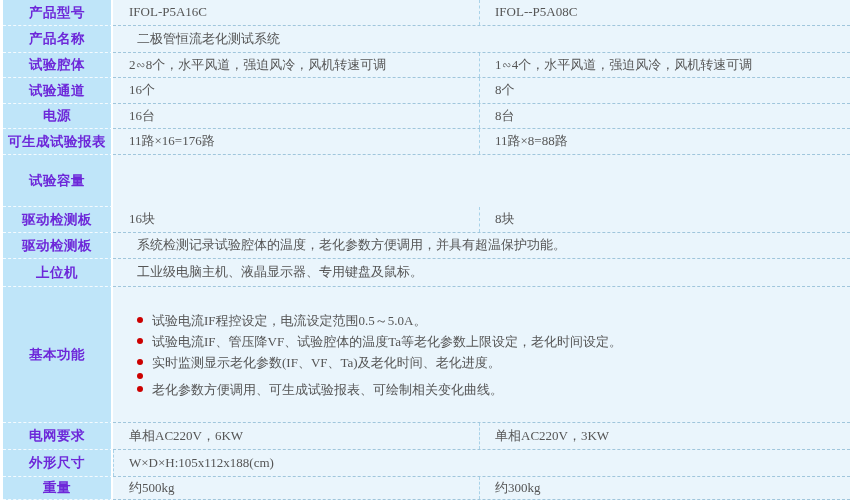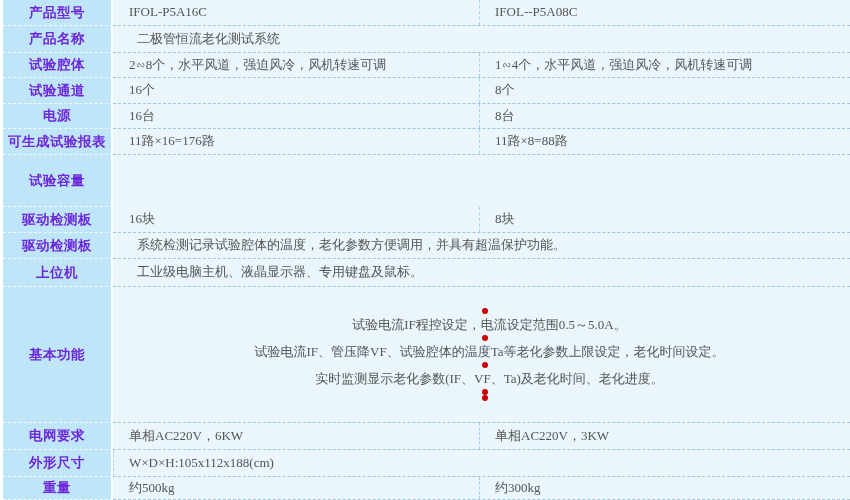--- a/index.html
+++ b/index.html
@@ -34,21 +34,21 @@
     display:flex; flex-direction:column; justify-content:center;
     padding-left:16px; padding-right:8px;
     font-size:13px; color:#555555;
     line-height:1.55;
   }
   .c1 { flex:0 0 366px; }
   .c2 { flex:1 1 auto; border-left:1px dashed #a9d2e8; padding-left:15px; }
   .cspan { flex:1 1 auto;padding-left:24px; }
 
   .bullets { justify-content:center; }
-  .bullet-row { display:flex; align-items:center; line-height:21px;flex-direction:column; }
+  .bullet-row { display:flex; align-items:center; line-height:21px; }
   .dot {
     flex:0 0 auto;
     width:6px; height:6px; border-radius:50%;
     background:#cc0000; margin-right:9px;
   }
 </style>
 </head>
 <body>
 
 <div class="spec-table">
@@ -140,20 +140,21 @@
         </div>
         <div class="bullet-row">
           <span class="dot"></span>
           <span>实时监测显示老化参数(IF、VF、Ta)及老化时间、老化进度。</span>
         </div>
         <div class="bullet-row">
           <span class="dot"></span>
         </div>
         <div class="bullet-row">
           <span class="dot"></span>
+          <span>老化参数方便调用、可生成试验报表、可绘制相关变化曲线。</span>
         </div>
       </div>
     </div>
   </div>
 
   <div class="row" style="height:27px">
     <div class="label">电网要求</div>
     <div class="data">
       <div class="cell c1">单相AC220V，6KW</div>
       <div class="cell c2">单相AC220V，3KW</div>

